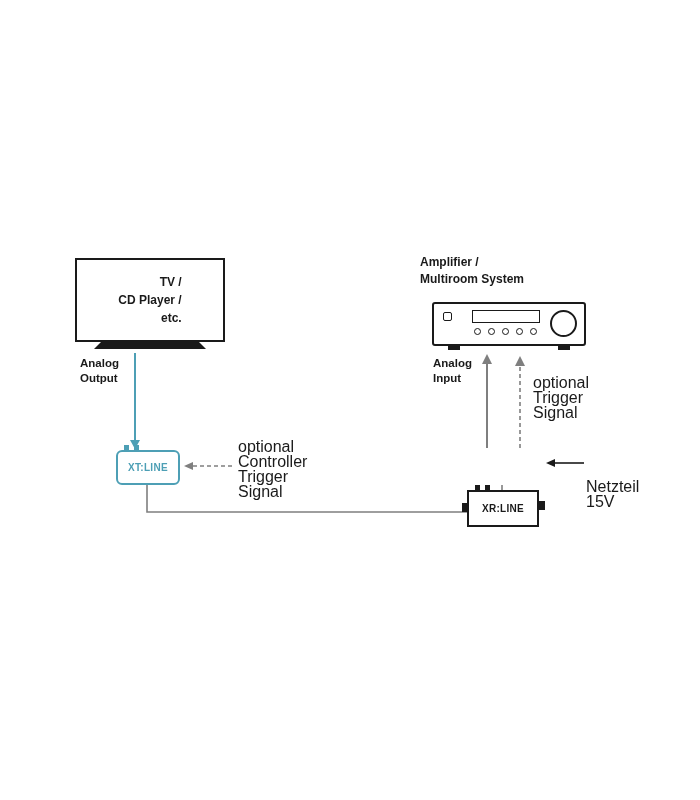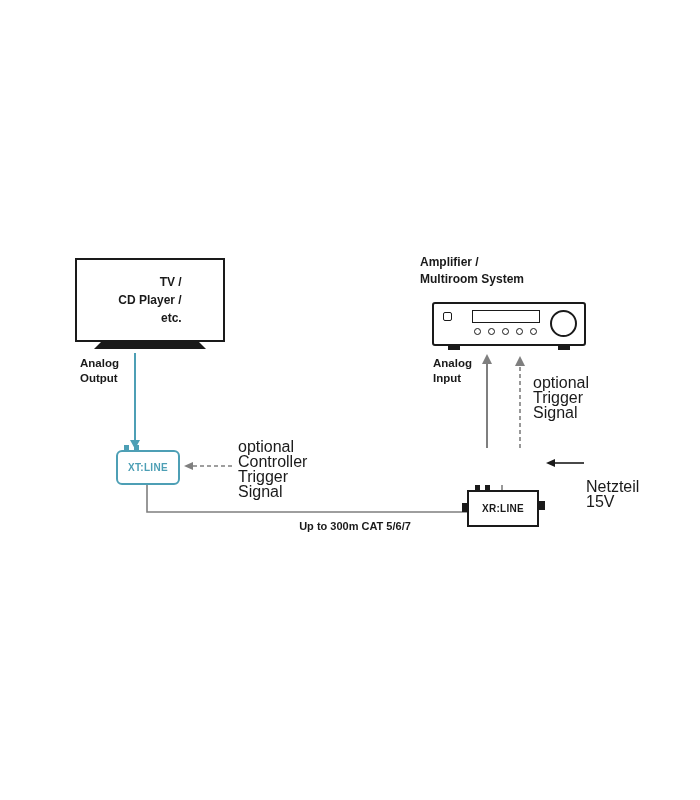--- a/index.html
+++ b/index.html
@@ -143,15 +143,14 @@
     <span class="nub top1"></span>
     <span class="nub top2"></span>
     <span class="nub side-left"></span>
     <span class="nub side-right"></span>
     <span>XR:LINE</span>
   </div>
 
   <div class="lbl ml abs" style="left:586px;top:451px;margin-top:28px;">Netzteil
 15V</div>
 
-  <div class="cable-lbl">Up to 300m CAT 5/6/7</div>
 
 </div>
 
 </body></html>

